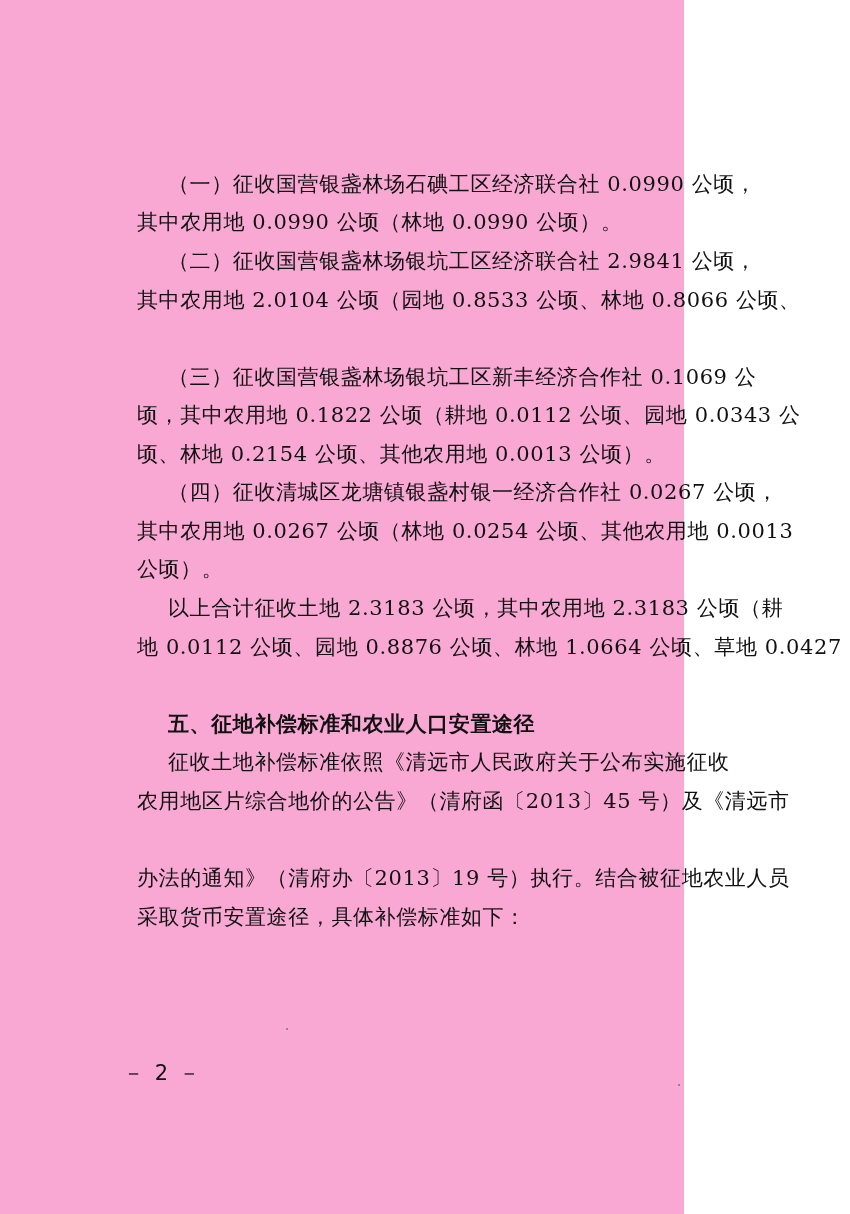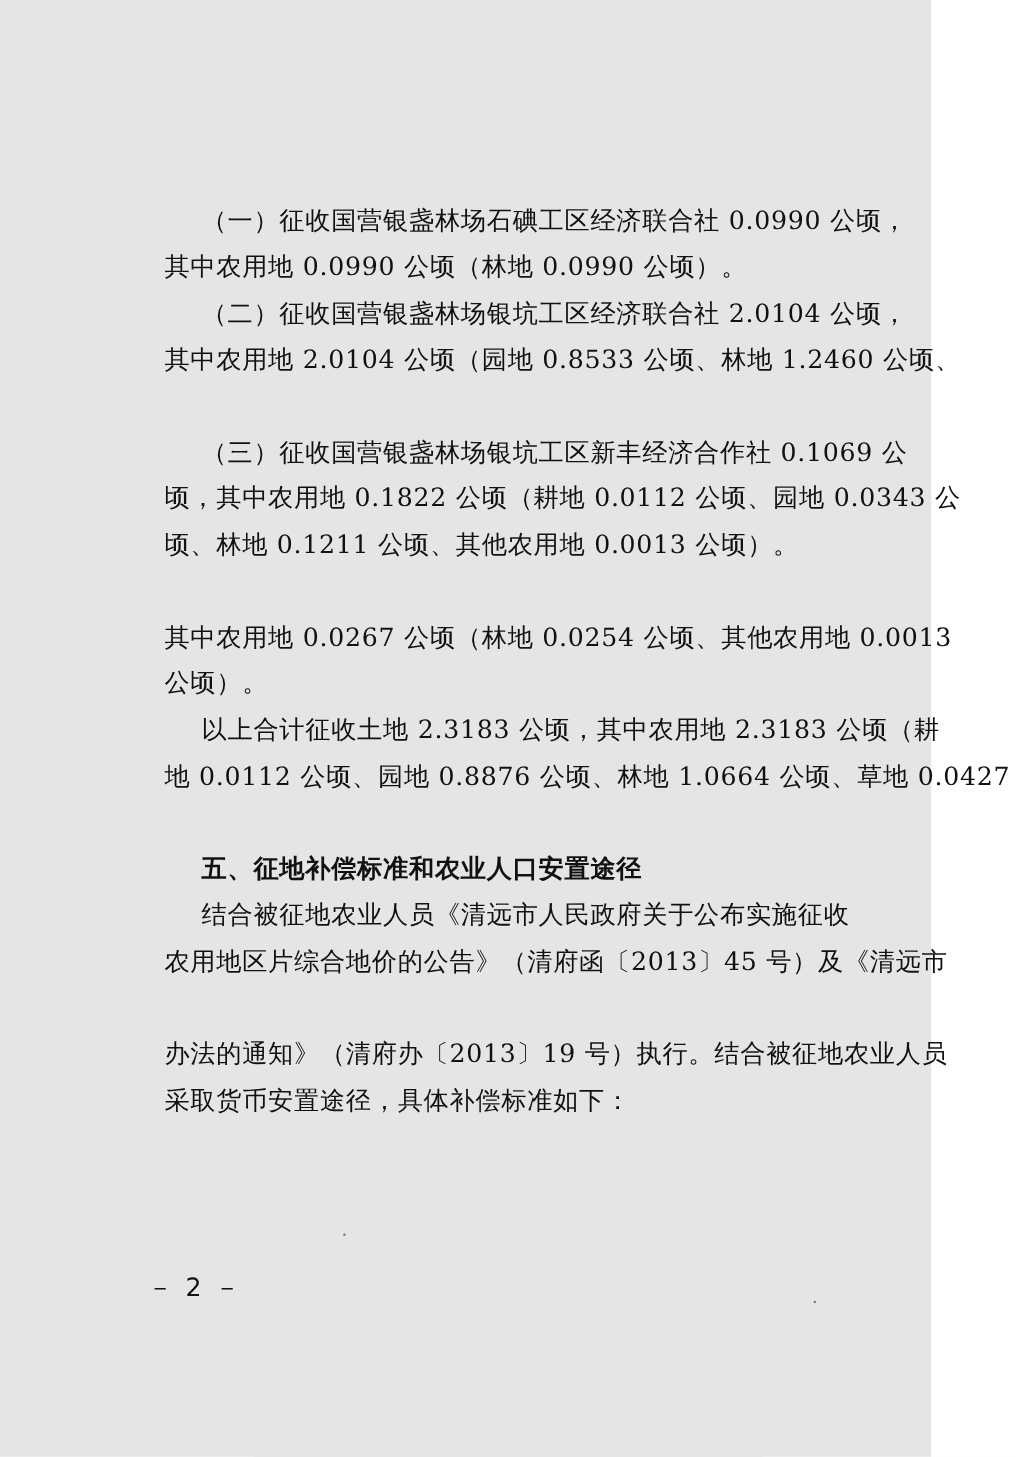--- a/index.html
+++ b/index.html
@@ -1,50 +1,51 @@
 <!DOCTYPE html>
 <html><head>
 <meta charset="utf-8">
 <style>
   html, body { margin: 0; padding: 0; background: #ffffff; }
   body { width: 850px; height: 1214px; position: relative; overflow: hidden;
          font-family: "DejaVu Serif", "Liberation Serif", serif; color: #111111; }
-  .page { position: absolute; left: 0; top: 0; width: 776px; height: 1214px; background: #e5e5e5; }
+  .page { position: absolute; left: 0; top: 0; width: 684px; height: 1214px; background: #f9a8d4; }
   .line { position: absolute; left: 137px; width: 600px; font-size: 21px; line-height: 26px;
           white-space: nowrap; letter-spacing: 0.6px; }
   .indent { left: 168px; }
   .heading { font-weight: bold; font-family: "DejaVu Sans", "Liberation Sans", sans-serif; }
   .page-number { position: absolute; left: 123px; top: 1060px; font-size: 21px; line-height: 26px;
                  font-family: "DejaVu Sans", "Liberation Sans", sans-serif; letter-spacing: 2px; }
   .speck { position: absolute; width: 2px; height: 2px; background: #777; border-radius: 1px; }
 </style>
 </head>
 <body>
 
 <div class="page">
 
   <div class="line indent" style="top:171px">（一）征收国营银盏林场石碘工区经济联合社 0.0990 公顷，</div>
   <div class="line" style="top:209px">其中农用地 0.0990 公顷（林地 0.0990 公顷）。</div>
 
-  <div class="line indent" style="top:248px">（二）征收国营银盏林场银坑工区经济联合社 2.0104 公顷，</div>
-  <div class="line" style="top:287px">其中农用地 2.0104 公顷（园地 0.8533 公顷、林地 1.2460 公顷、</div>
+  <div class="line indent" style="top:248px">（二）征收国营银盏林场银坑工区经济联合社 2.9841 公顷，</div>
+  <div class="line" style="top:287px">其中农用地 2.0104 公顷（园地 0.8533 公顷、林地 0.8066 公顷、</div>
 
   <div class="line indent" style="top:364px">（三）征收国营银盏林场银坑工区新丰经济合作社 0.1069 公</div>
   <div class="line" style="top:402px">顷，其中农用地 0.1822 公顷（耕地 0.0112 公顷、园地 0.0343 公</div>
-  <div class="line" style="top:441px">顷、林地 0.1211 公顷、其他农用地 0.0013 公顷）。</div>
+  <div class="line" style="top:441px">顷、林地 0.2154 公顷、其他农用地 0.0013 公顷）。</div>
 
+  <div class="line indent" style="top:479px">（四）征收清城区龙塘镇银盏村银一经济合作社 0.0267 公顷，</div>
   <div class="line" style="top:518px">其中农用地 0.0267 公顷（林地 0.0254 公顷、其他农用地 0.0013</div>
   <div class="line" style="top:556px">公顷）。</div>
 
   <div class="line indent" style="top:595px">以上合计征收土地 2.3183 公顷，其中农用地 2.3183 公顷（耕</div>
   <div class="line" style="top:634px">地 0.0112 公顷、园地 0.8876 公顷、林地 1.0664 公顷、草地 0.0427</div>
 
   <div class="line indent heading" style="top:711px">五、征地补偿标准和农业人口安置途径</div>
 
-  <div class="line indent" style="top:749px">结合被征地农业人员《清远市人民政府关于公布实施征收</div>
+  <div class="line indent" style="top:749px">征收土地补偿标准依照《清远市人民政府关于公布实施征收</div>
   <div class="line" style="top:788px">农用地区片综合地价的公告》（清府函〔2013〕45 号）及《清远市</div>
   <div class="line" style="top:865px">办法的通知》（清府办〔2013〕19 号）执行。结合被征地农业人员</div>
   <div class="line" style="top:904px">采取货币安置途径，具体补偿标准如下：</div>
 
   <div class="speck" style="left:286px; top:1028px"></div>
   <div class="speck" style="left:678px; top:1084px"></div>
 
   <div class="page-number">－ 2 －</div>
 </div>
 

